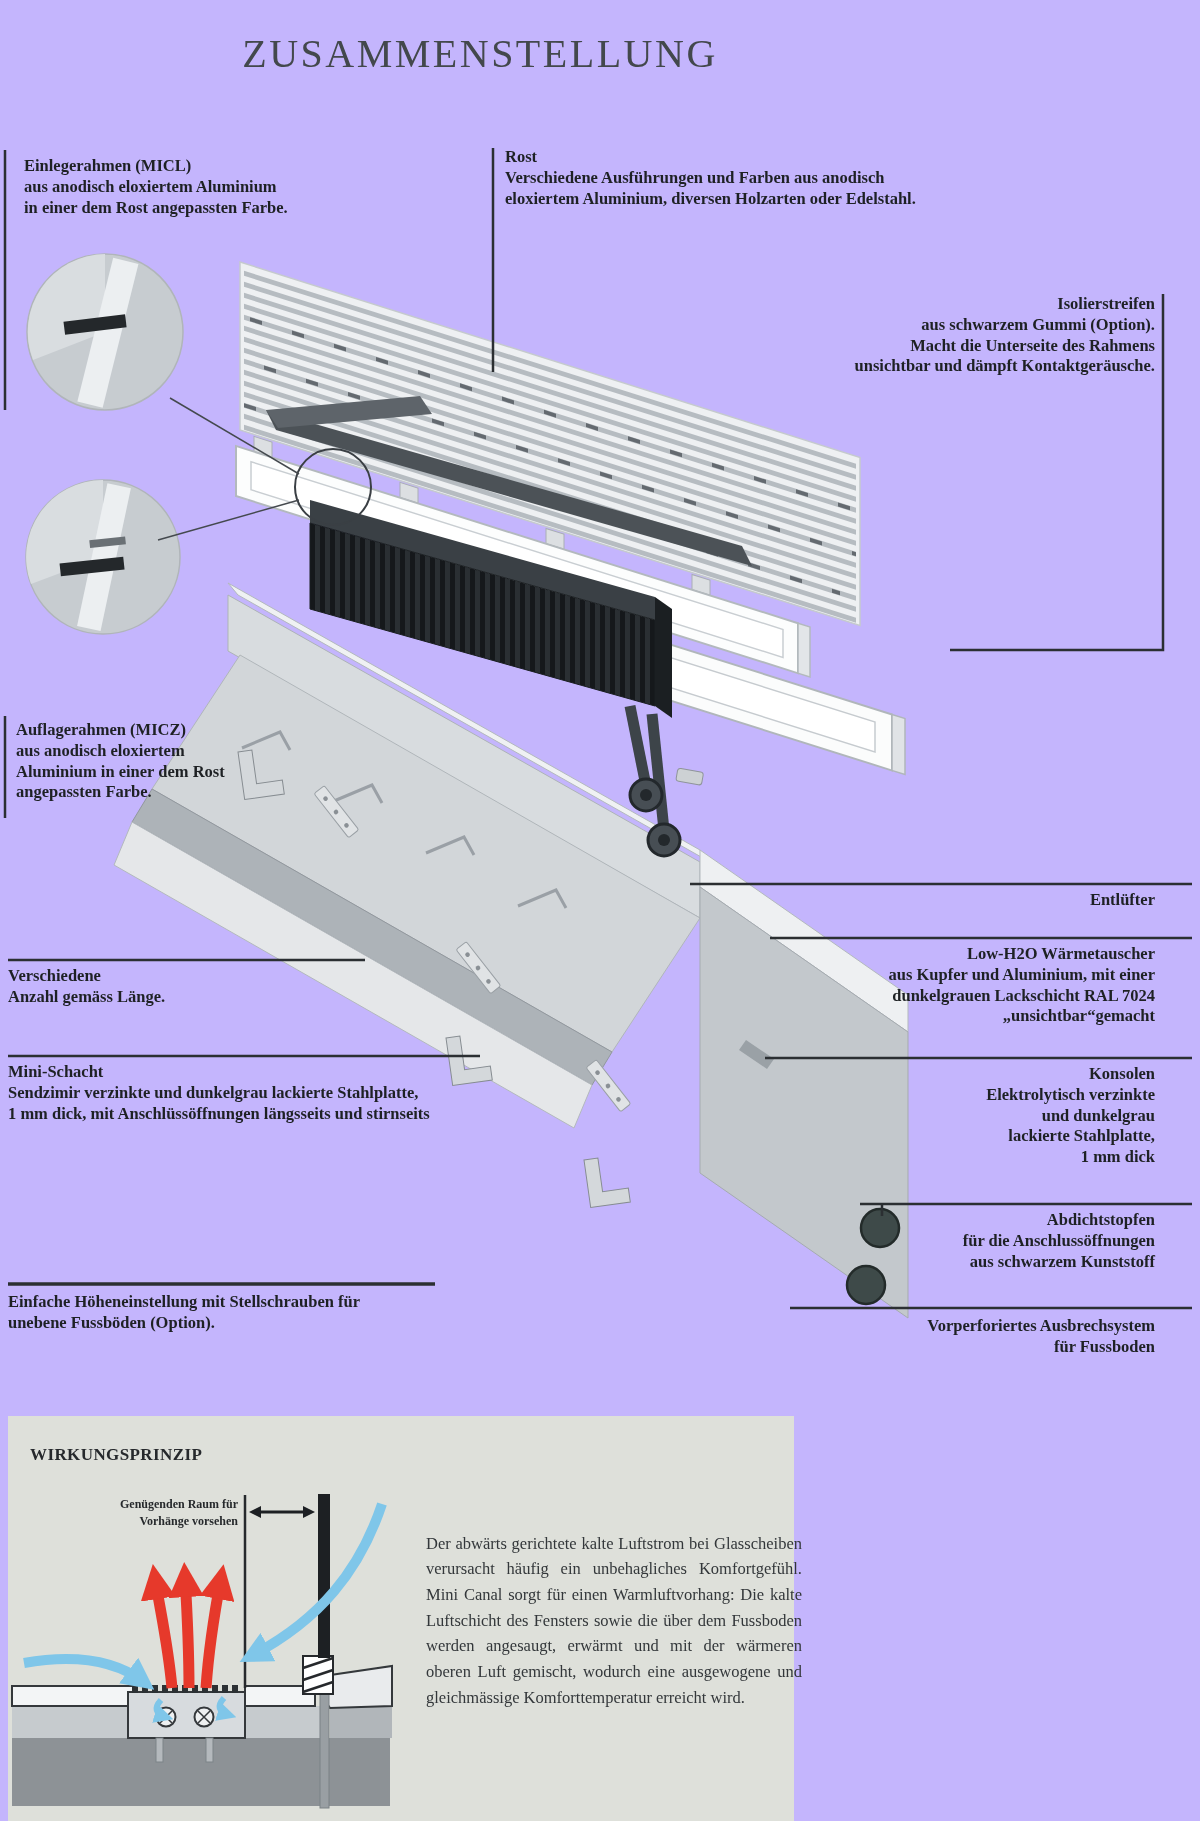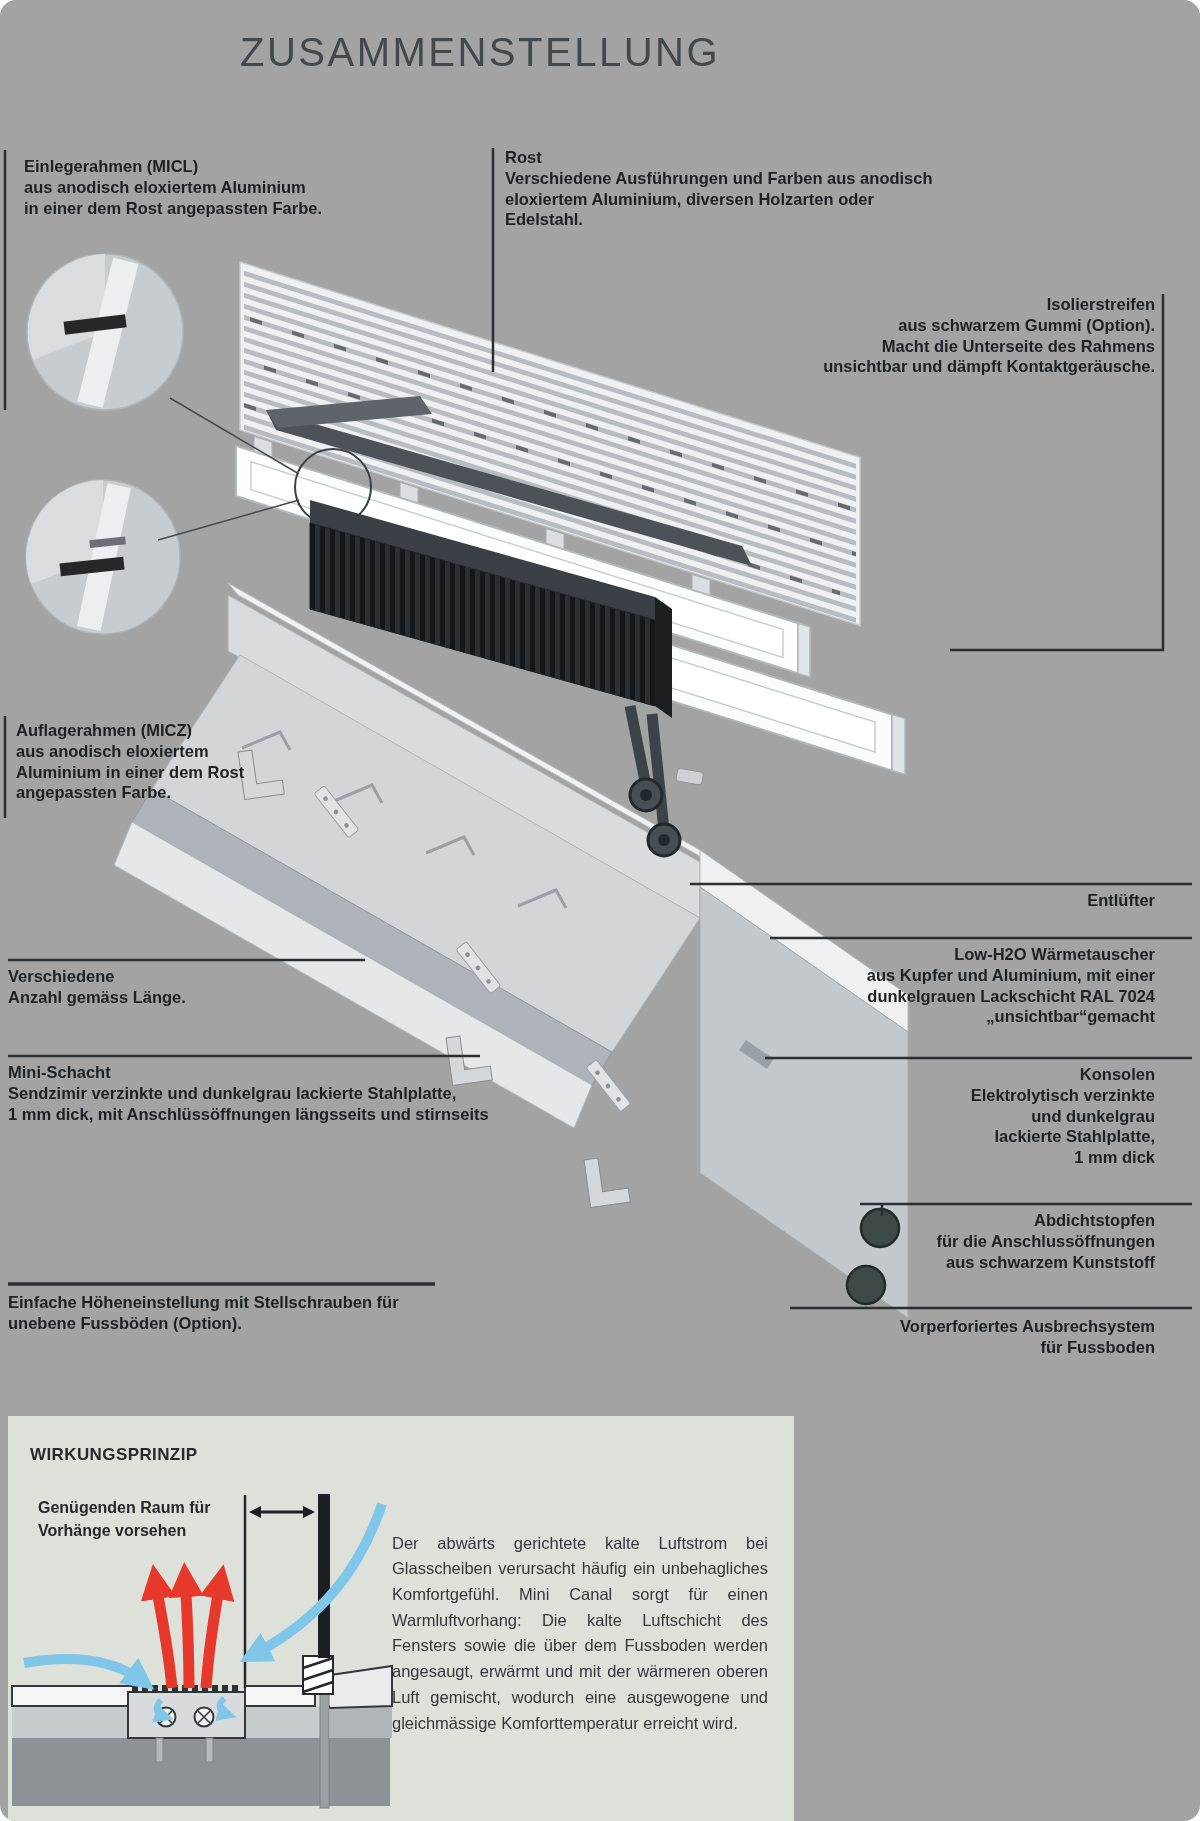--- a/index.html
+++ b/index.html
@@ -1,30 +1,30 @@
 <!DOCTYPE html>
 <html><head>
 <meta charset="utf-8">
 <style>
   html,body{margin:0;padding:0;background:#ffffff;}
-  .page{position:relative;width:1200px;height:1821px;background:#a3a3a3;overflow:hidden;
-        font-family:Liberation Sans, sans-serif;color:#212427;border-radius:16px;}
+  .page{position:relative;width:1200px;height:1821px;background:#c4b5fd;overflow:hidden;
+        font-family:Liberation Serif, serif;color:#212427;}
   .page-title{position:absolute;left:0;top:30px;width:960px;margin:0;text-align:center;
         font-size:40px;font-weight:400;letter-spacing:2.5px;color:#43484c;}
   .artwork{position:absolute;left:0;top:0;pointer-events:none;}
   .lbl{position:absolute;font-size:16.5px;font-weight:700;line-height:1.26;color:#1e2124;}
   .lbl .t{display:block;}
   .lbl .b{display:block;white-space:pre-line;}
   .lbl.right{text-align:right;}
   .panel{position:absolute;left:8px;top:1416px;width:786px;height:405px;background:#dee0da;}
   .panel-svg{position:absolute;left:0;top:0;}
   .panel-heading{position:absolute;margin:0;font-size:17px;font-weight:700;letter-spacing:.4px;color:#26292c;line-height:1.25;white-space:pre-line;}
-  .diagram-note{position:absolute;left:30px;top:80px;width:200px;
-        font-size:16px;font-weight:700;line-height:1.45;color:#26292c;white-space:pre-line;}
-  .comfort-par{position:absolute;left:384px;top:98px;width:376px;font-size:16.5px;font-weight:400;
+  .diagram-note{position:absolute;left:30px;top:80px;width:200px;text-align:right;
+        font-size:12px;font-weight:700;line-height:1.45;color:#26292c;white-space:pre-line;}
+  .comfort-par{position:absolute;left:418px;top:98px;width:376px;font-size:16.5px;font-weight:400;
         line-height:1.56;text-align:justify;color:#33373a;}
 </style>
 </head>
 <body>
 
 <div class="page">
 
   <h1 class="page-title">ZUSAMMENSTELLUNG</h1>
 
   <svg class="artwork" width="1200" height="1410" viewBox="0 0 1200 1410">

